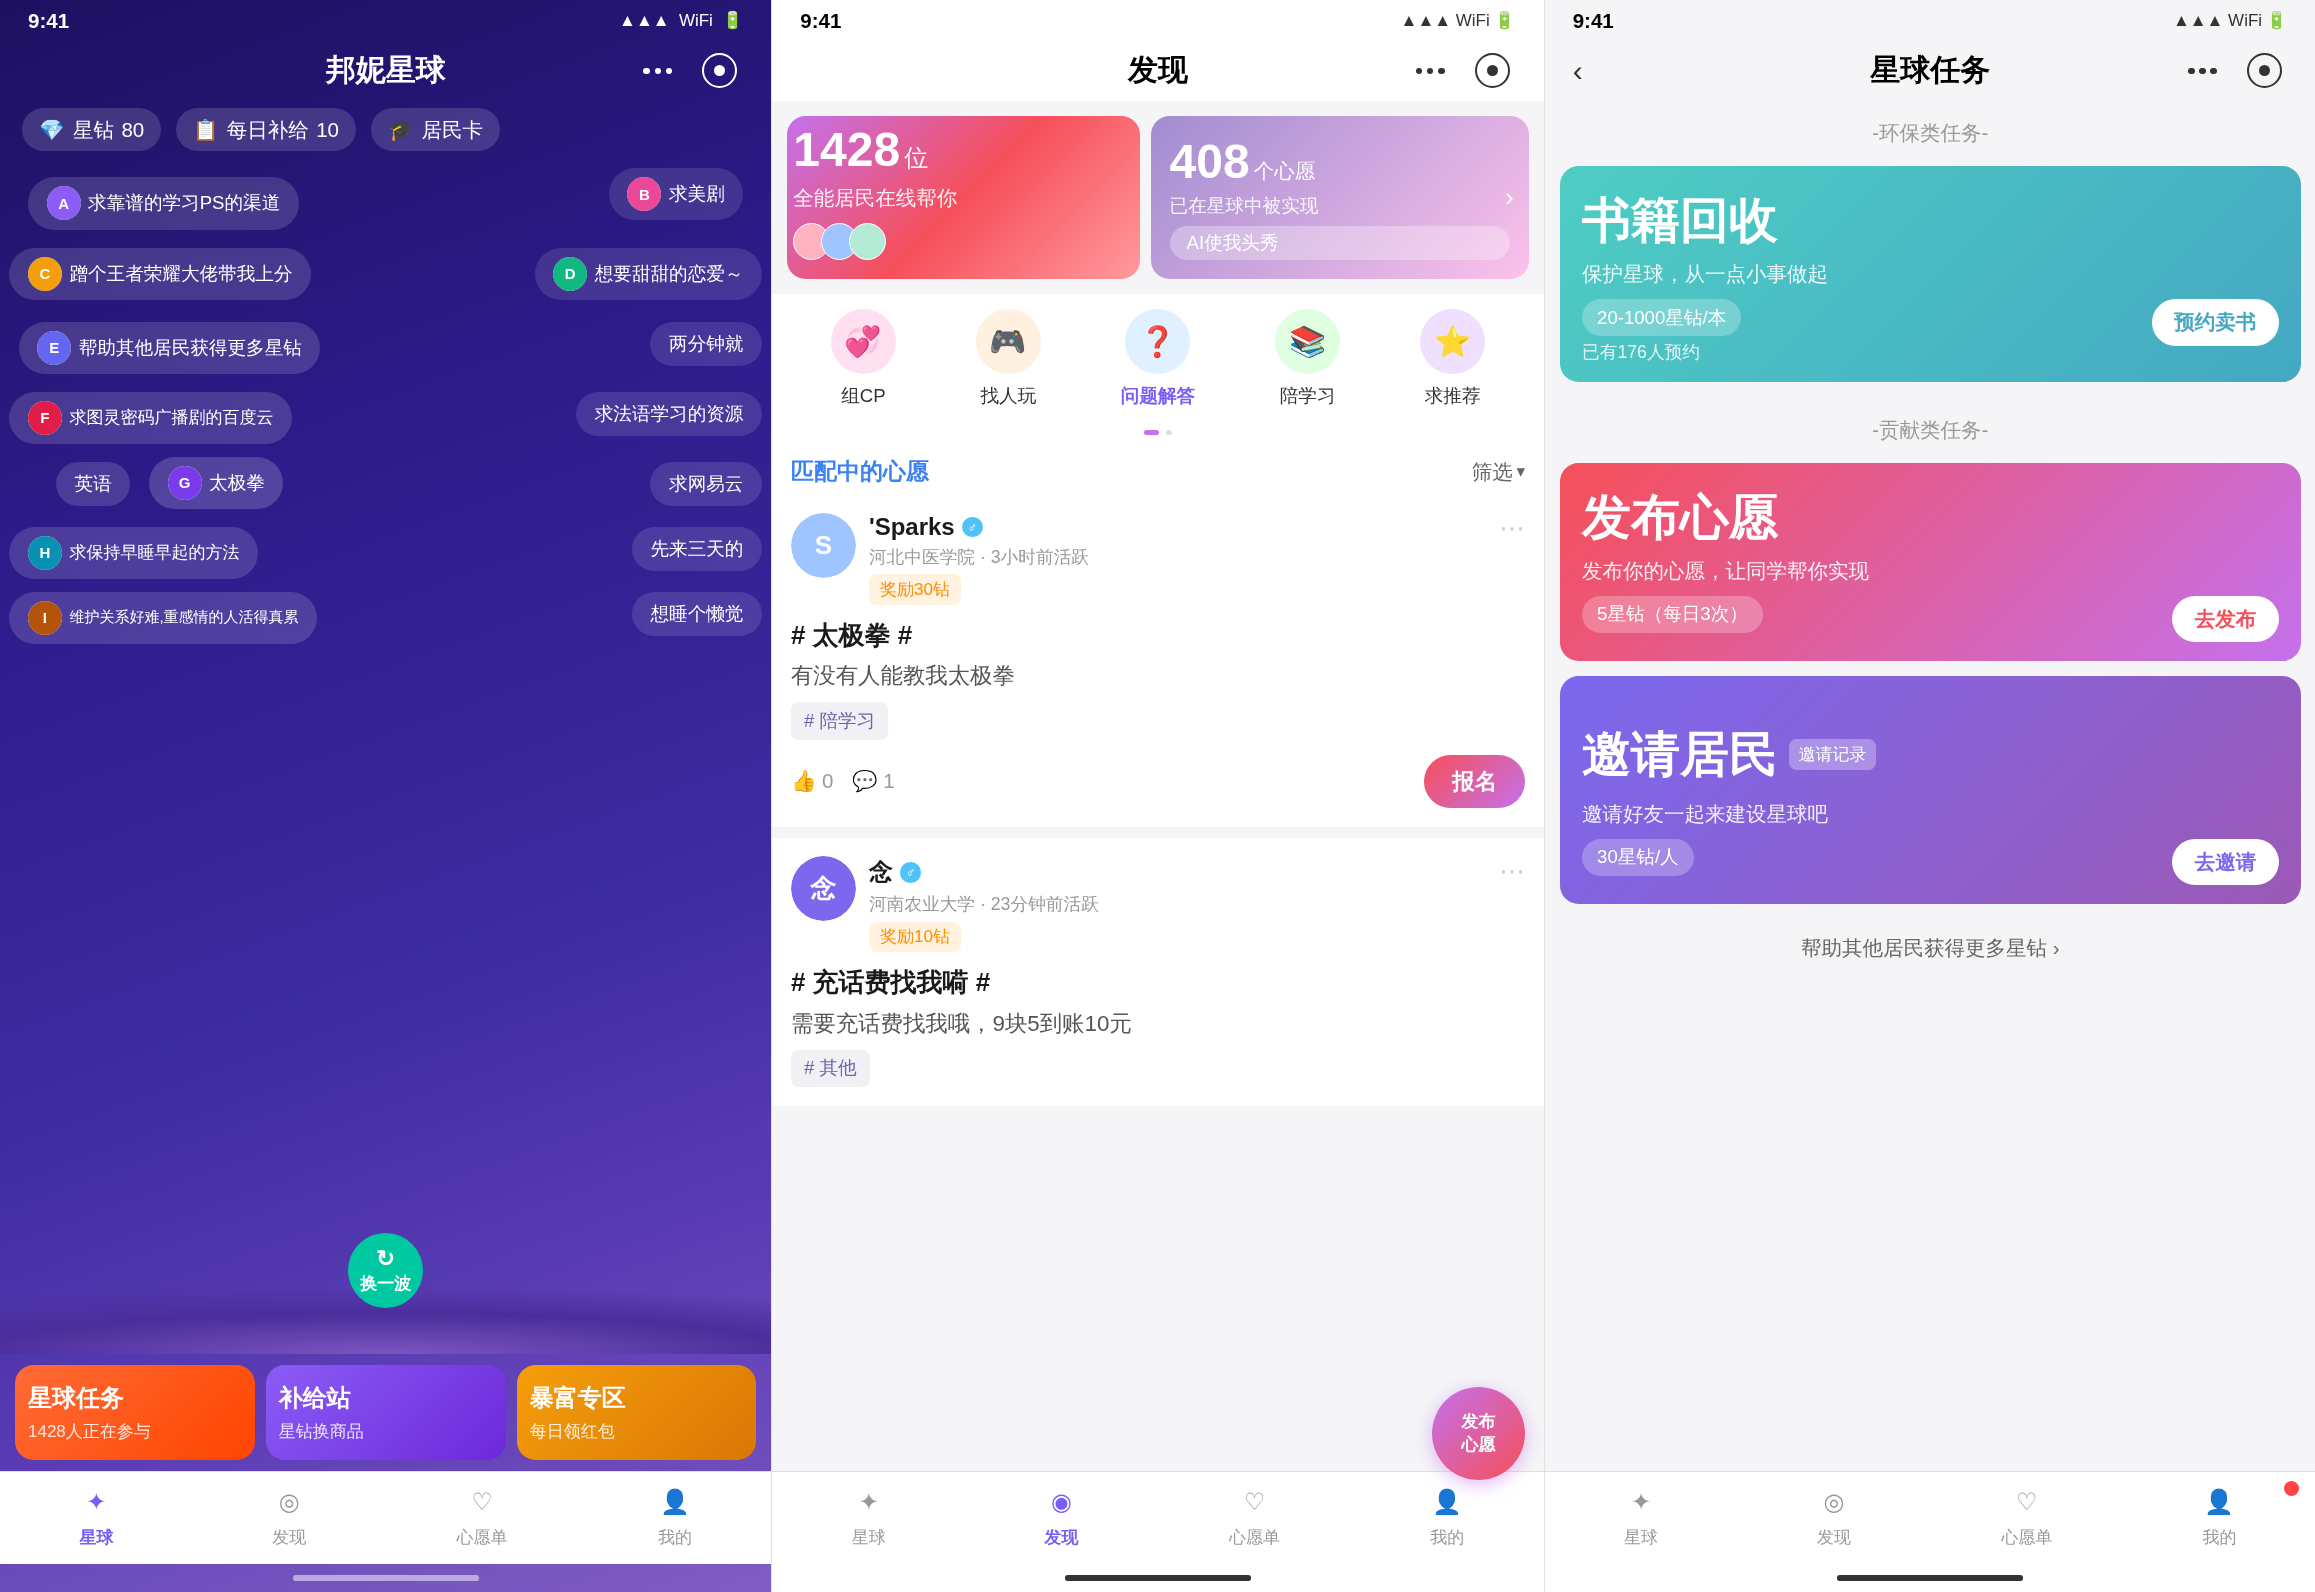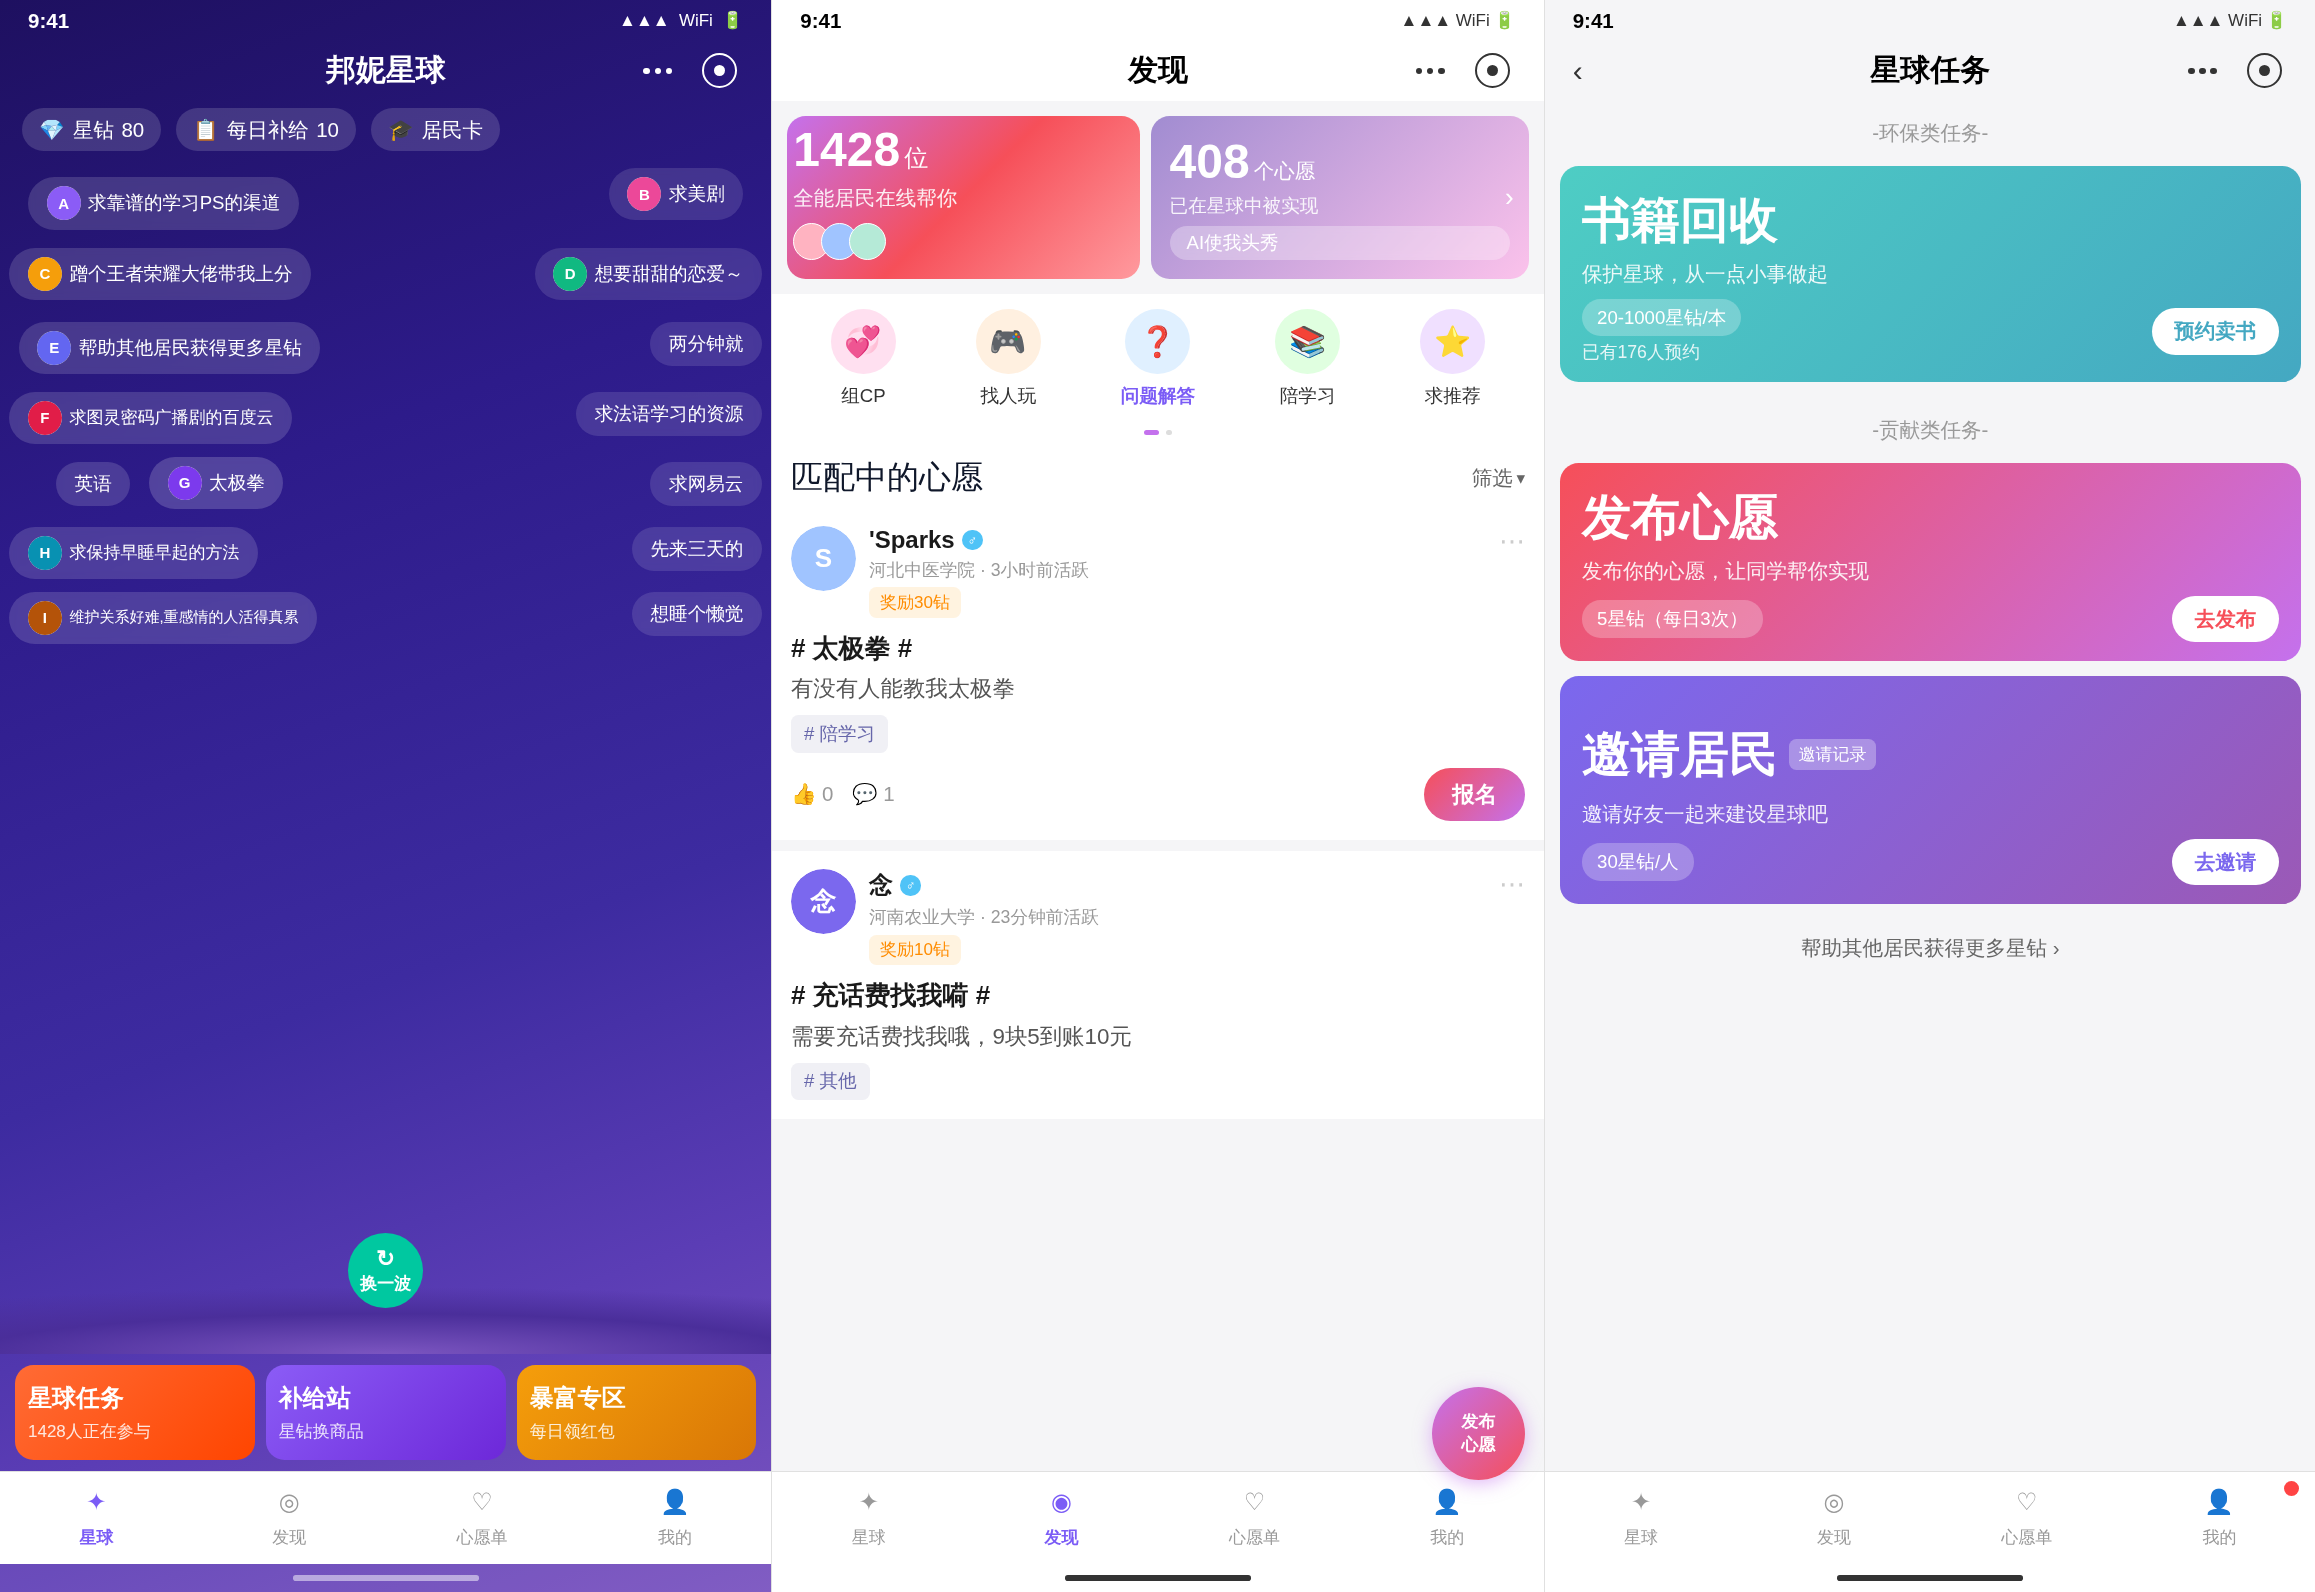--- a/index.html
+++ b/index.html
@@ -421,23 +421,23 @@
     
     .section-header {
       display: flex;
       justify-content: space-between;
       align-items: center;
       padding: 15px 18.6px 7.5px;
       background: #fff;
     }
 
     .section-title {
-      font-size: 32px;
-      font-weight: 400;
-      color: #0f172a;
+      font-size: 23px;
+      font-weight: 700;
+      color: #3b82f6;
     }
 
     .section-filter {
       font-size: 20.5px;
       color: #666;
       display: flex;
       align-items: center;
       gap: 3.7px;
       cursor: pointer;
     }
@@ -615,21 +615,21 @@
     }
 
     .tc-desc {
       font-size: 20.5px;
       opacity: 0.9;
       margin-bottom: 11.2px;
     }
 
     .tc-footer {
       display: flex;
-      align-items: center;
+      align-items: flex-start;
       justify-content: space-between;
     }
 
     .tc-reward-chip {
       background: rgba(255,255,255,0.25);
       border-radius: 18.6px;
       padding: 5.6px 15px;
       font-size: 18.6px;
       color: #fff;
     }

